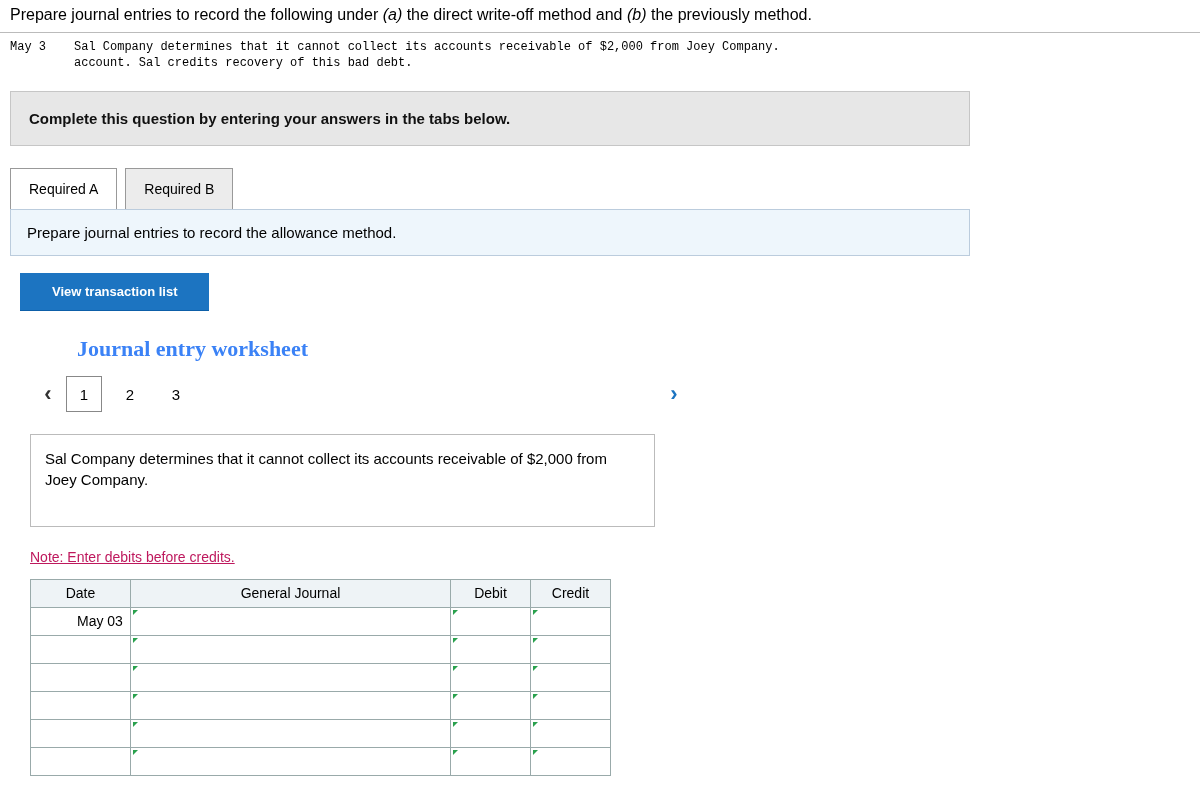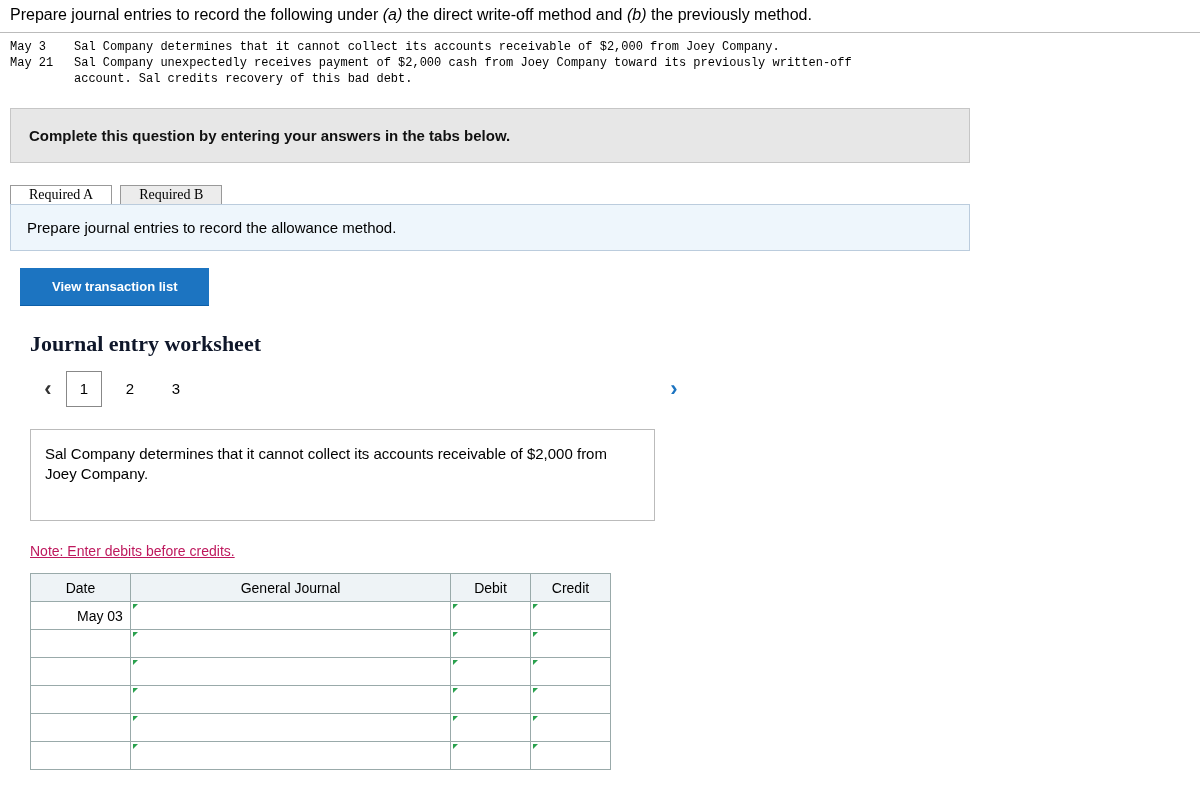--- a/index.html
+++ b/index.html
@@ -41,25 +41,24 @@
     font-size: 15px;
     color: #111;
     width: 960px;
   }
   .tabs-row {
     display: flex;
     margin: 22px 0 0 10px;
   }
   .tab {
     border: 1px solid #999;
-    padding: 1px 18px;
+    padding: 12px 18px;
     font-size: 14px;
     background: #fff;
     cursor: pointer;
-    font-family: Liberation Serif, serif;
   }
   .tab.active {
     background: #ececec;
     border-bottom: 1px solid #ececec;
   }
   .tab + .tab { margin-left: 8px; }
   .tab-content-strip {
     margin: 0 10px 0 10px;
     border: 1px solid #bcd;
     border-left: 1px solid #bcd;
@@ -81,21 +80,22 @@
     cursor: pointer;
     box-shadow: 0 1px 0 #0d5fa8;
   }
   .worksheet-area {
     margin: 26px 0 0 30px;
   }
   .worksheet-title {
     font-family: Georgia, "Times New Roman", serif;
     font-weight: bold;
     font-size: 22px;
-    color: #0f172a;
+    color: #3b82f6;
+    margin-left: 47px;
   }
   .step-nav {
     margin-top: 14px;
     display: flex;
     align-items: center;
     width: 662px;
   }
   .arrow-btn {
     width: 36px;
     height: 36px;
@@ -184,24 +184,20 @@
 </div>
 
 <div class="hr"></div>
 
 <div class="mono-block">
   <div class="mono-line">
     <span class="mono-label" style="width:60px;">May  3</span>
     <span class="mono-body">Sal Company determines that it cannot collect its accounts receivable of $2,000 from Joey Company.</span>
   </div>
   <div class="mono-line">
-    <span class="mono-label" style="width:60px;">May 21</span>
-    <span class="mono-body">Sal Company unexpectedly receives payment of $2,000 cash from Joey Company toward its previously written-off</span>
-  </div>
-  <div class="mono-line">
     <span class="mono-label" style="width:60px;">      </span>
     <span class="mono-body">account. Sal credits recovery of this bad debt.</span>
   </div>
 </div>
 
 <div class="complete-bar">Complete this question by entering your answers in the tabs below.</div>
 
 <div class="tabs-row">
   <div class="tab">Required A</div>
   <div class="tab active">Required B</div>

